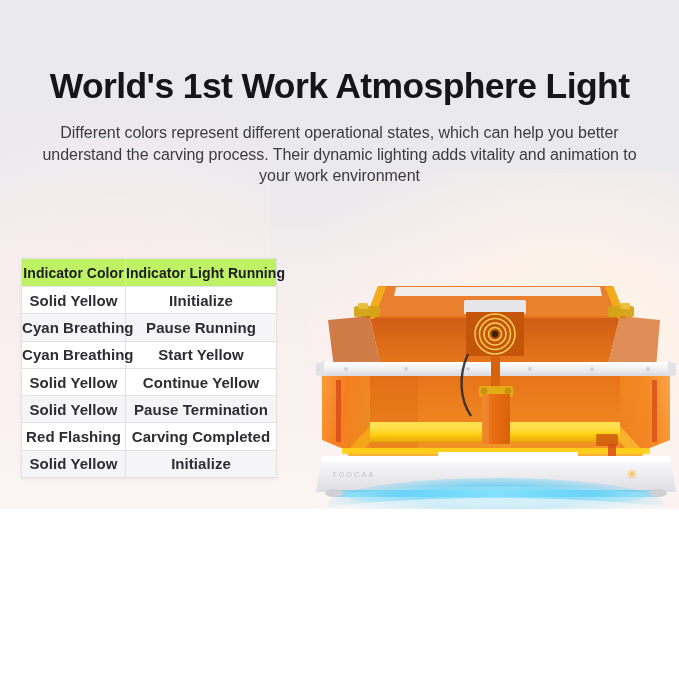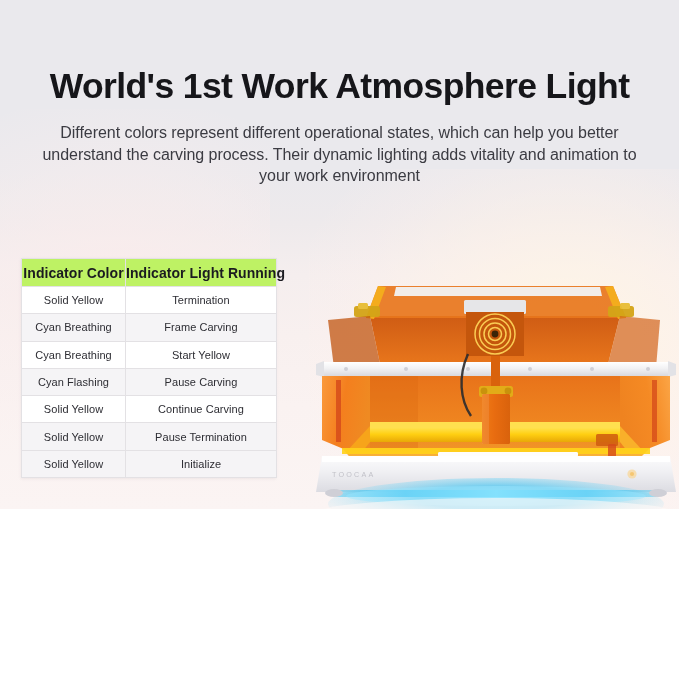--- a/index.html
+++ b/index.html
@@ -103,22 +103,22 @@
     background: #ffffff;
   }
   .ind-table th,
   .ind-table td {
     border: 1px solid #e3e1e4;
     text-align: center;
     vertical-align: middle;
     padding: 0;
     height: 26.3px;
     color: #2d2d33;
-    font-size: 11px;
-    font-weight: 400;
+    font-size: 15px;
+    font-weight: 700;
     letter-spacing: 0.05px;
     white-space: nowrap;
   }
   .ind-table th {
     font-size: 14px;
     font-weight: 700;
     color: #1b1b20;
     background: #bef264;
     height: 27px;
   }
@@ -159,41 +159,41 @@
         </colgroup>
       <thead>
         <tr>
           <th>Indicator Color</th>
           <th>Indicator Light Running</th>
         </tr>
       </thead>
       <tbody>
         <tr class="row-plain">
           <td>Solid Yellow</td>
-          <td>Termination</td>
+          <td>IInitialize</td>
         </tr>
         <tr class="row-alt">
           <td>Cyan Breathing</td>
-          <td>Frame Carving</td>
+          <td>Pause Running</td>
         </tr>
         <tr class="row-plain">
           <td>Cyan Breathing</td>
           <td>Start Yellow</td>
         </tr>
-        <tr class="row-alt">
-          <td>Cyan Flashing</td>
-          <td>Pause Carving</td>
-        </tr>
         <tr class="row-plain">
           <td>Solid Yellow</td>
-          <td>Continue Carving</td>
+          <td>Continue Yellow</td>
         </tr>
         <tr class="row-alt">
           <td>Solid Yellow</td>
           <td>Pause Termination</td>
+        </tr>
+        <tr class="row-plain">
+          <td>Red Flashing</td>
+          <td>Carving Completed</td>
         </tr>
         <tr class="row-alt">
           <td>Solid Yellow</td>
           <td>Initialize</td>
         </tr>
       </tbody>
     </table>
   </div>
 
   <div class="machine">

